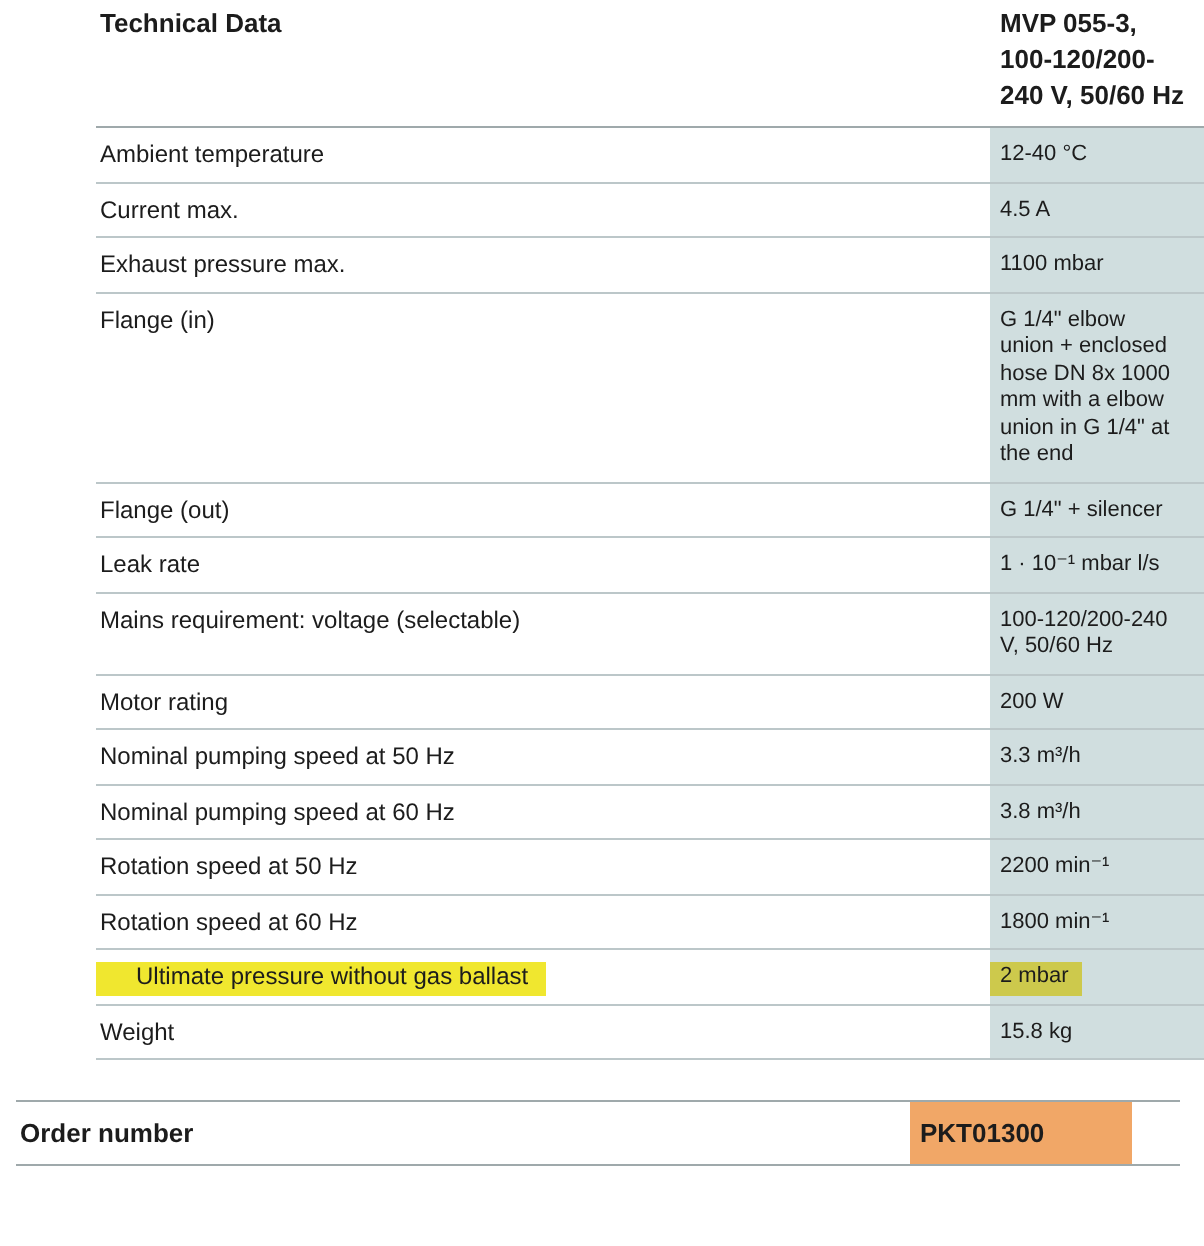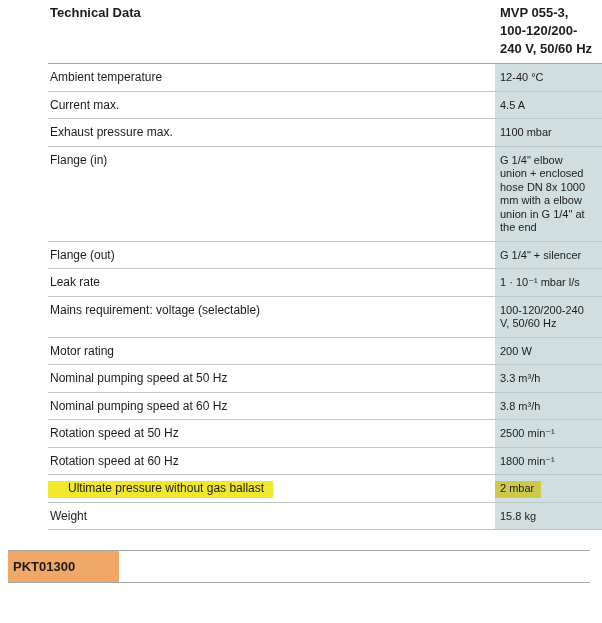--- a/index.html
+++ b/index.html
@@ -95,36 +95,37 @@
     <div class="trow">
       <div class="cell label"><span class="txt">Nominal pumping speed at 50 Hz</span></div>
       <div class="cell value"><span class="txt">3.3 m³/h</span></div>
     </div>
     <div class="trow">
       <div class="cell label"><span class="txt">Nominal pumping speed at 60 Hz</span></div>
       <div class="cell value"><span class="txt">3.8 m³/h</span></div>
     </div>
     <div class="trow">
       <div class="cell label"><span class="txt">Rotation speed at 50 Hz</span></div>
-      <div class="cell value"><span class="txt">2500 min⁻¹</span></div>
+      <div class="cell value"><span class="txt">2200 min⁻¹</span></div>
     </div>
     <div class="trow">
       <div class="cell label"><span class="txt">Rotation speed at 60 Hz</span></div>
       <div class="cell value"><span class="txt">1800 min⁻¹</span></div>
     </div>
     <div class="trow">
       <div class="cell label"><span class="txt hl-label">Ultimate pressure without gas ballast</span></div>
       <div class="cell value"><span class="txt hl-value">2 mbar</span></div>
     </div>
     <div class="trow">
       <div class="cell label"><span class="txt">Weight</span></div>
       <div class="cell value"><span class="txt">15.8 kg</span></div>
     </div>
 
   </div>
 
   <div class="spacer"></div>
 
   <div class="order-row">
+    <div class="cell label">Order number</div>
     <div class="cell value">PKT01300</div>
   </div>
 
 </div>
 
 </body></html>

